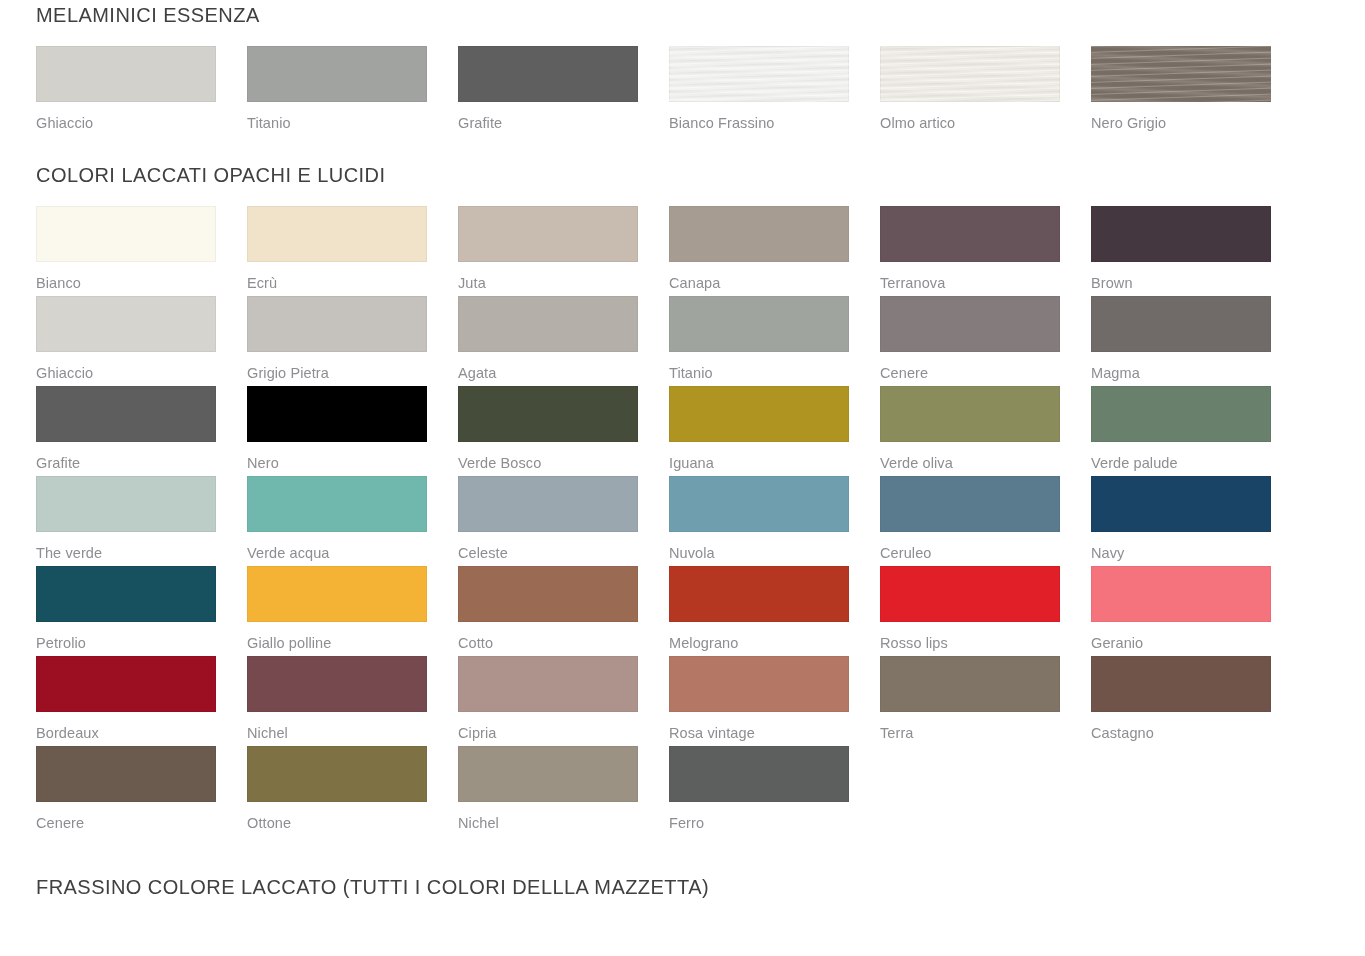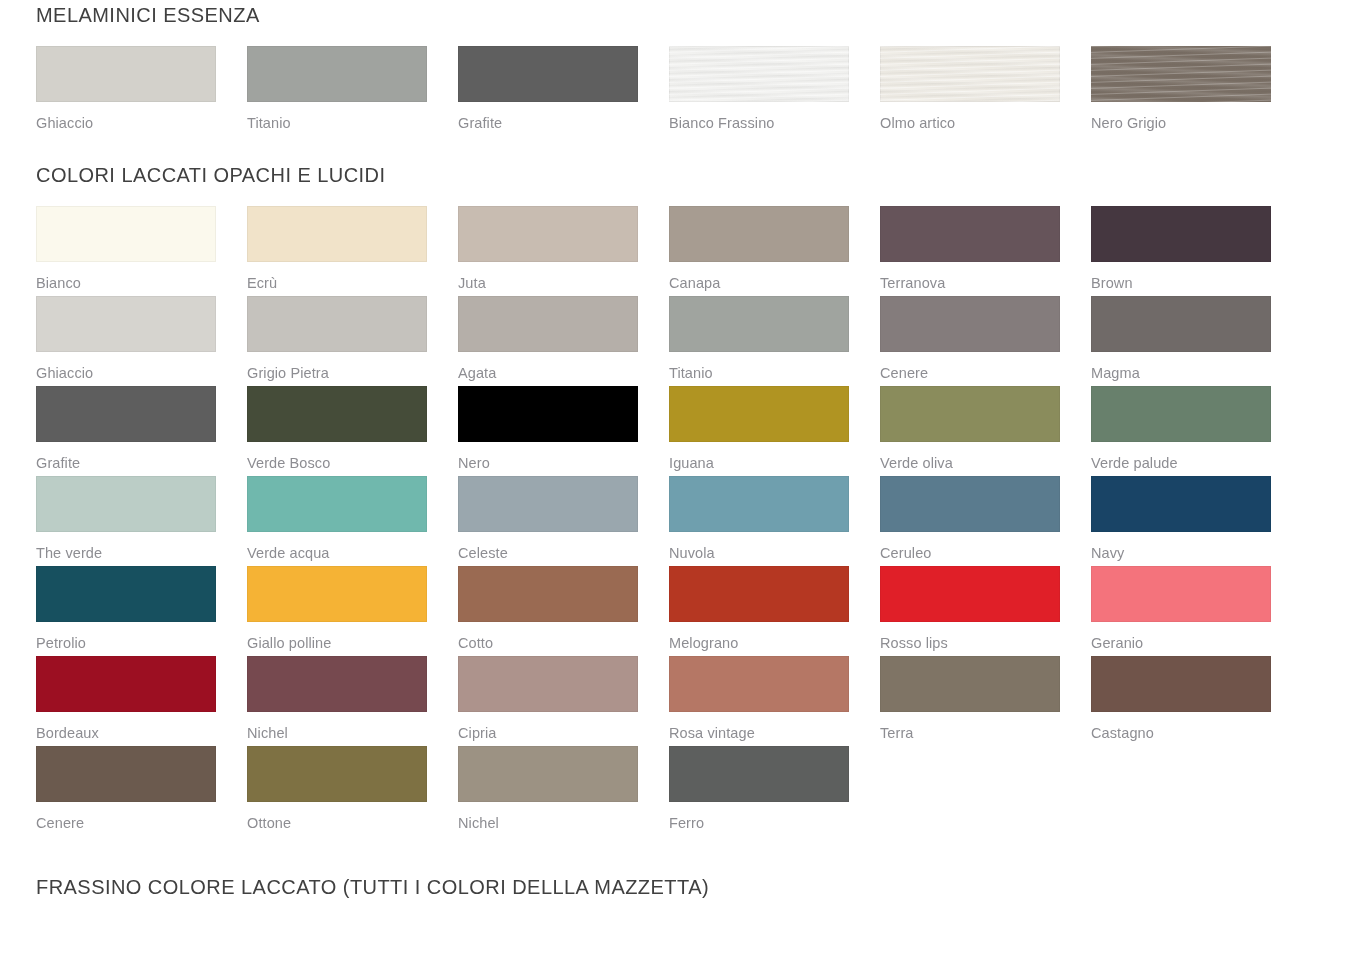--- a/index.html
+++ b/index.html
@@ -194,26 +194,26 @@
         </div>
         <div class="swatch-cell">
           <span class="swatch-chip bordered" style="background: rgb(112, 106, 104);"></span>
           <span class="swatch-label">Magma</span>
         </div>
         <div class="swatch-cell">
           <span class="swatch-chip bordered" style="background: rgb(94, 94, 94);"></span>
           <span class="swatch-label">Grafite</span>
         </div>
         <div class="swatch-cell">
+          <span class="swatch-chip bordered" style="background: rgb(0, 0, 0);"></span>
+          <span class="swatch-label">Nero</span>
+        </div>
+        <div class="swatch-cell">
           <span class="swatch-chip bordered" style="background: rgb(69, 76, 57);"></span>
           <span class="swatch-label">Verde Bosco</span>
-        </div>
-        <div class="swatch-cell">
-          <span class="swatch-chip bordered" style="background: rgb(0, 0, 0);"></span>
-          <span class="swatch-label">Nero</span>
         </div>
         <div class="swatch-cell">
           <span class="swatch-chip bordered" style="background: rgb(176, 148, 34);"></span>
           <span class="swatch-label">Iguana</span>
         </div>
         <div class="swatch-cell">
           <span class="swatch-chip bordered" style="background: rgb(138, 140, 92);"></span>
           <span class="swatch-label">Verde oliva</span>
         </div>
         <div class="swatch-cell">

